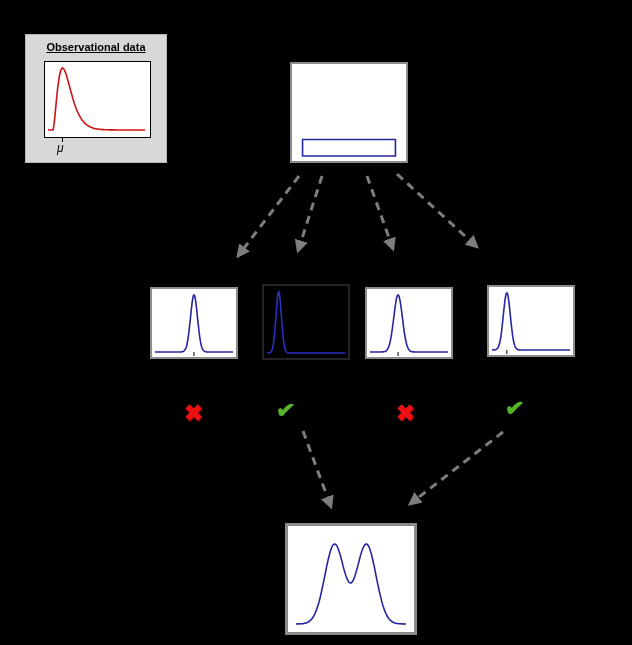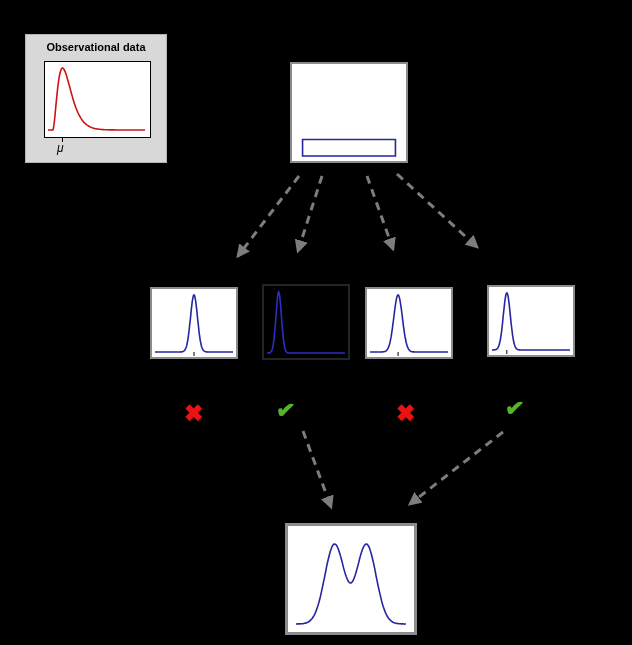--- a/index.html
+++ b/index.html
@@ -12,21 +12,21 @@
     --accept:#55b42a;
   }
   html,body{margin:0;padding:0;width:632px;height:645px;overflow:hidden;
     background:var(--background);font-family:"Liberation Sans",sans-serif;}
   #stage{position:absolute;left:0;top:0;width:632px;height:645px;}
   #arrow-layer{position:absolute;left:0;top:0;}
   .arr{stroke:var(--arrow);stroke-width:3;stroke-dasharray:8 6;fill:none;}
 
   
   .obs-panel{position:absolute;left:25px;top:34px;width:142px;height:129px;
-    background:var(--panel-bg);border:1px solid #b5b5b5;box-sizing:border-box;}
+    background:var(--panel-bg);border:1px solid #b5b5b5;box-sizing:border-box;text-decoration:underline;}
   .obs-title{margin:6px 2px 3px;font-size:11px;font-weight:bold;color:#000;text-align:center;}
   .obs-plot-box{position:absolute;left:18px;top:26px;width:105px;height:75px;
     background:var(--plot-bg);border:1px solid #000;box-sizing:content-box;}
   .mu-tick{position:absolute;left:36px;top:103px;width:1px;height:4px;background:#000;}
   .mu-label{position:absolute;left:31px;top:106px;font-size:12px;color:#000;font-style:italic;}
 
   
   .plot{position:absolute;background:var(--plot-bg);border:2px solid var(--plot-border);box-sizing:content-box;}
   .plot svg{display:block;}
   .prior{left:290px;top:62px;}

